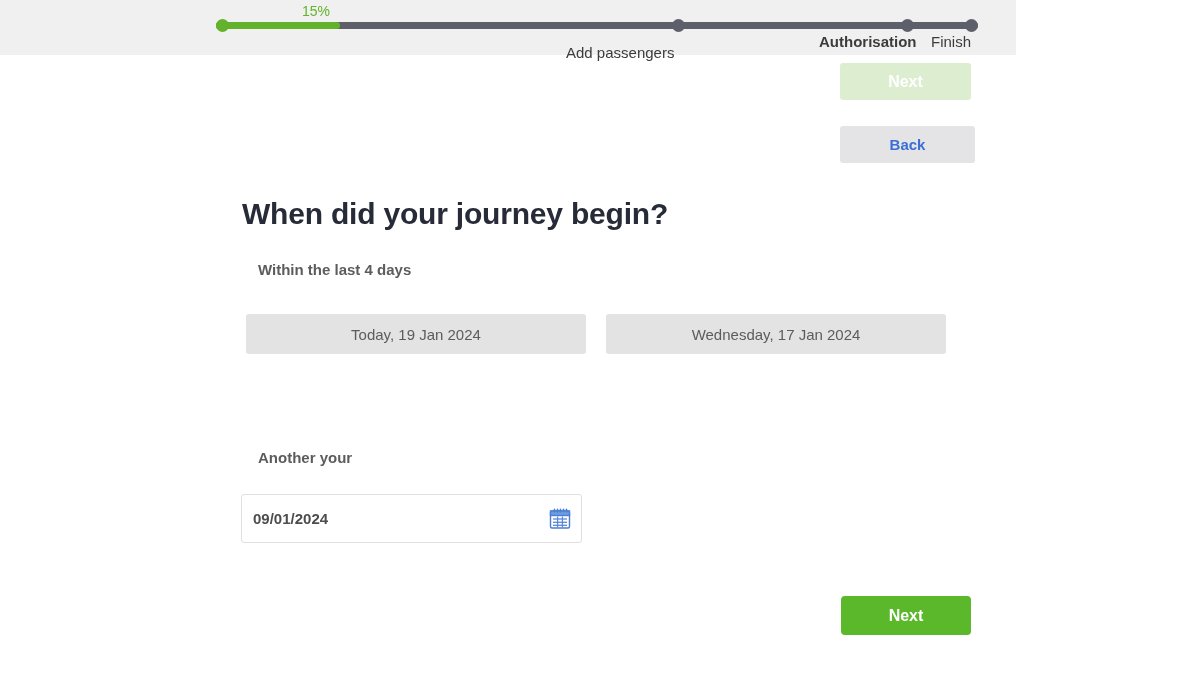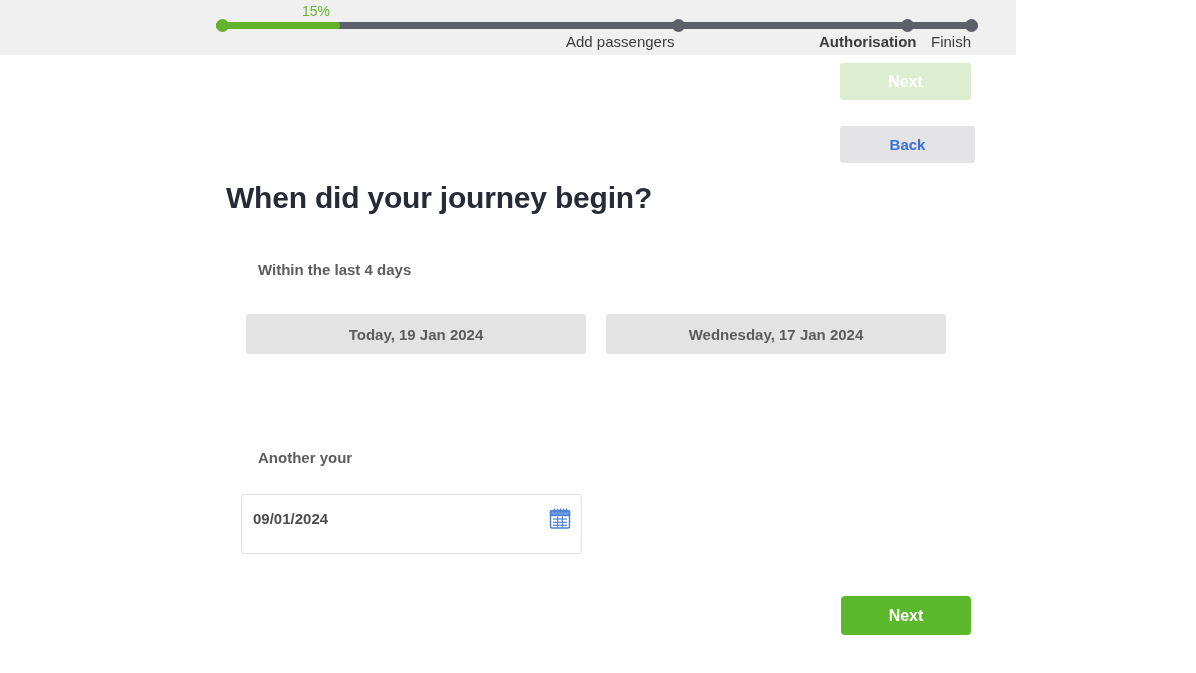--- a/index.html
+++ b/index.html
@@ -70,21 +70,21 @@
   .node.n4 { left: 965px; }
 
   .step-label {
     position: absolute;
     top: 33px;
     font-size: 15px;
     color: #3c3c3c;
     white-space: nowrap;
     line-height: 18px;
   }
-  .step-label.s2 { left: 566px; }
+  .step-label.s2 { left: 566px; margin-top: 11px; }
   .step-label.s3 { left: 819px; font-weight: bold; }
   .step-label.s4 { left: 931px; }
 
   
   .btn-next-top {
     position: absolute;
     left: 840px;
     top: 63px;
     width: 131px;
     height: 37px;
@@ -118,21 +118,21 @@
   
   .page-title {
     position: absolute;
     left: 226px;
     top: 178px;
     font-size: 30px;
     font-weight: bold;
     color: #262b37;
     letter-spacing: -0.2px;
     line-height: 40px;
-    margin: 0;
+    margin: 16px;
   }
 
   .section-label {
     position: absolute;
     left: 258px;
     font-size: 15px;
     font-weight: bold;
     color: #5c5c5c;
     line-height: 18px;
   }
@@ -149,34 +149,34 @@
     grid-column-gap: 20px;
     grid-row-gap: 16px;
   }
   .date-btn {
     height: 40px;
     background: #e3e3e3;
     border: none;
     border-radius: 3px;
     color: #5c5c5c;
     font-size: 15px;
-    font-weight: bold;
+    font-weight: normal;
     font-family: "Liberation Sans", sans-serif;
     cursor: pointer;
     padding: 0;
     text-align: center;
   }
 
   
   .date-field {
     position: absolute;
     left: 241px;
     top: 494px;
     width: 341px;
-    height: 60px;
+    height: 49px;
     background: #ffffff;
     border: 1px solid #e0e0e0;
     border-radius: 3px;
   }
   .date-input {
     position: absolute;
     left: 0;
     top: 0;
     width: 290px;
     height: 47px;

